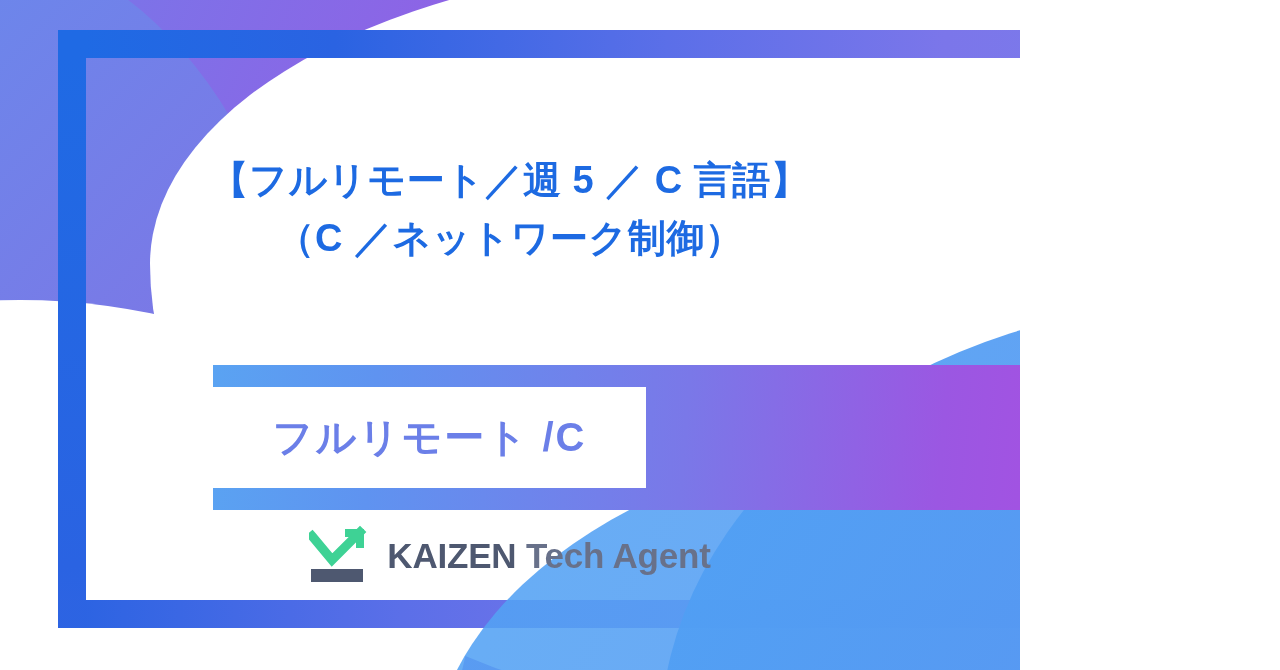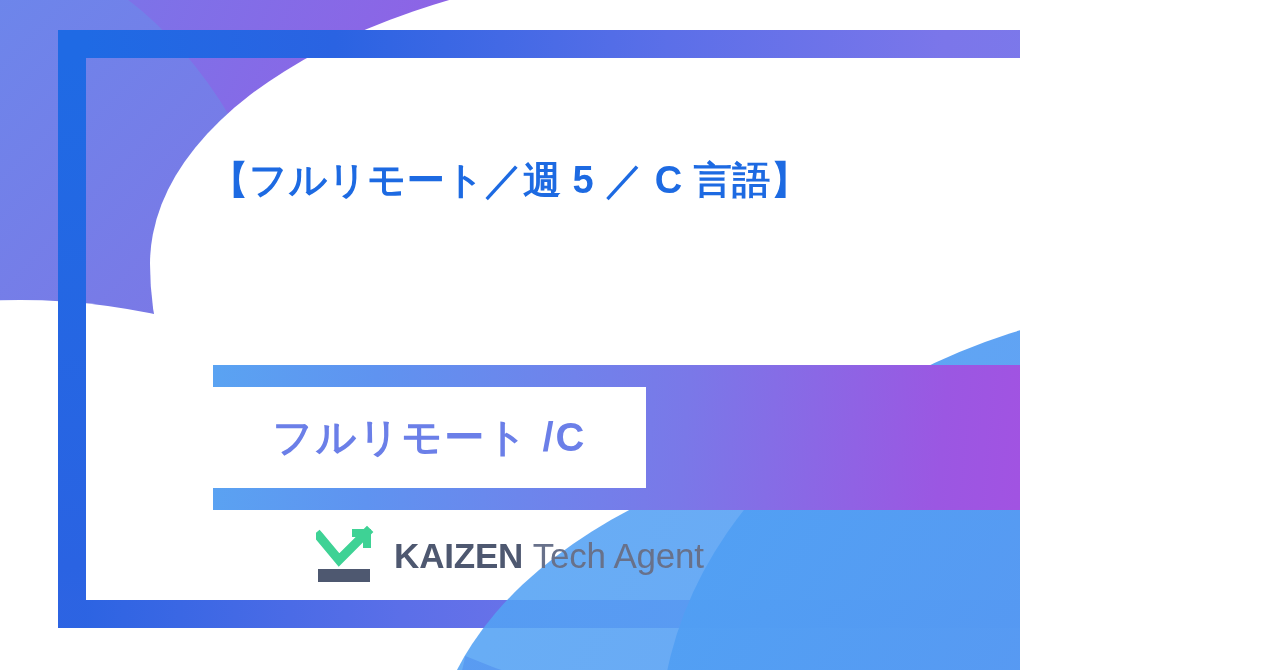--- a/index.html
+++ b/index.html
@@ -207,21 +207,21 @@
     white-space: nowrap;
     line-height: 1;
   }
   .logo-kaizen {
     color: #4e5870;
     font-weight: 700;
     text-align: center;
   }
   .logo-tech-agent {
     color: #68718a;
-    font-weight: 400;
+    font-weight: 700;
   }
 </style>
 </head>
 <body>
 
 <div class="canvas">
 
   <div class="bg-gradient"></div>
 
   <div class="blob blob-purple-topleft"></div>
@@ -233,20 +233,21 @@
 
   <div class="frame"></div>
 
   <div class="wave-blue-soft"></div>
   <div class="wave-blue"></div>
 
   <div class="content">
 
     <h1 class="headline">
       <span class="line">【フルリモート／週 5 ／ C 言語】</span>
+      <span class="line">（C ／ネットワーク制御）</span>
     </h1>
 
     <div class="badge-bar">
       <div class="badge-chip">
         <span class="badge-text">フルリモート /C</span>
       </div>
     </div>
 
     <div class="logo">
       <span class="logo-mark-wrap">

